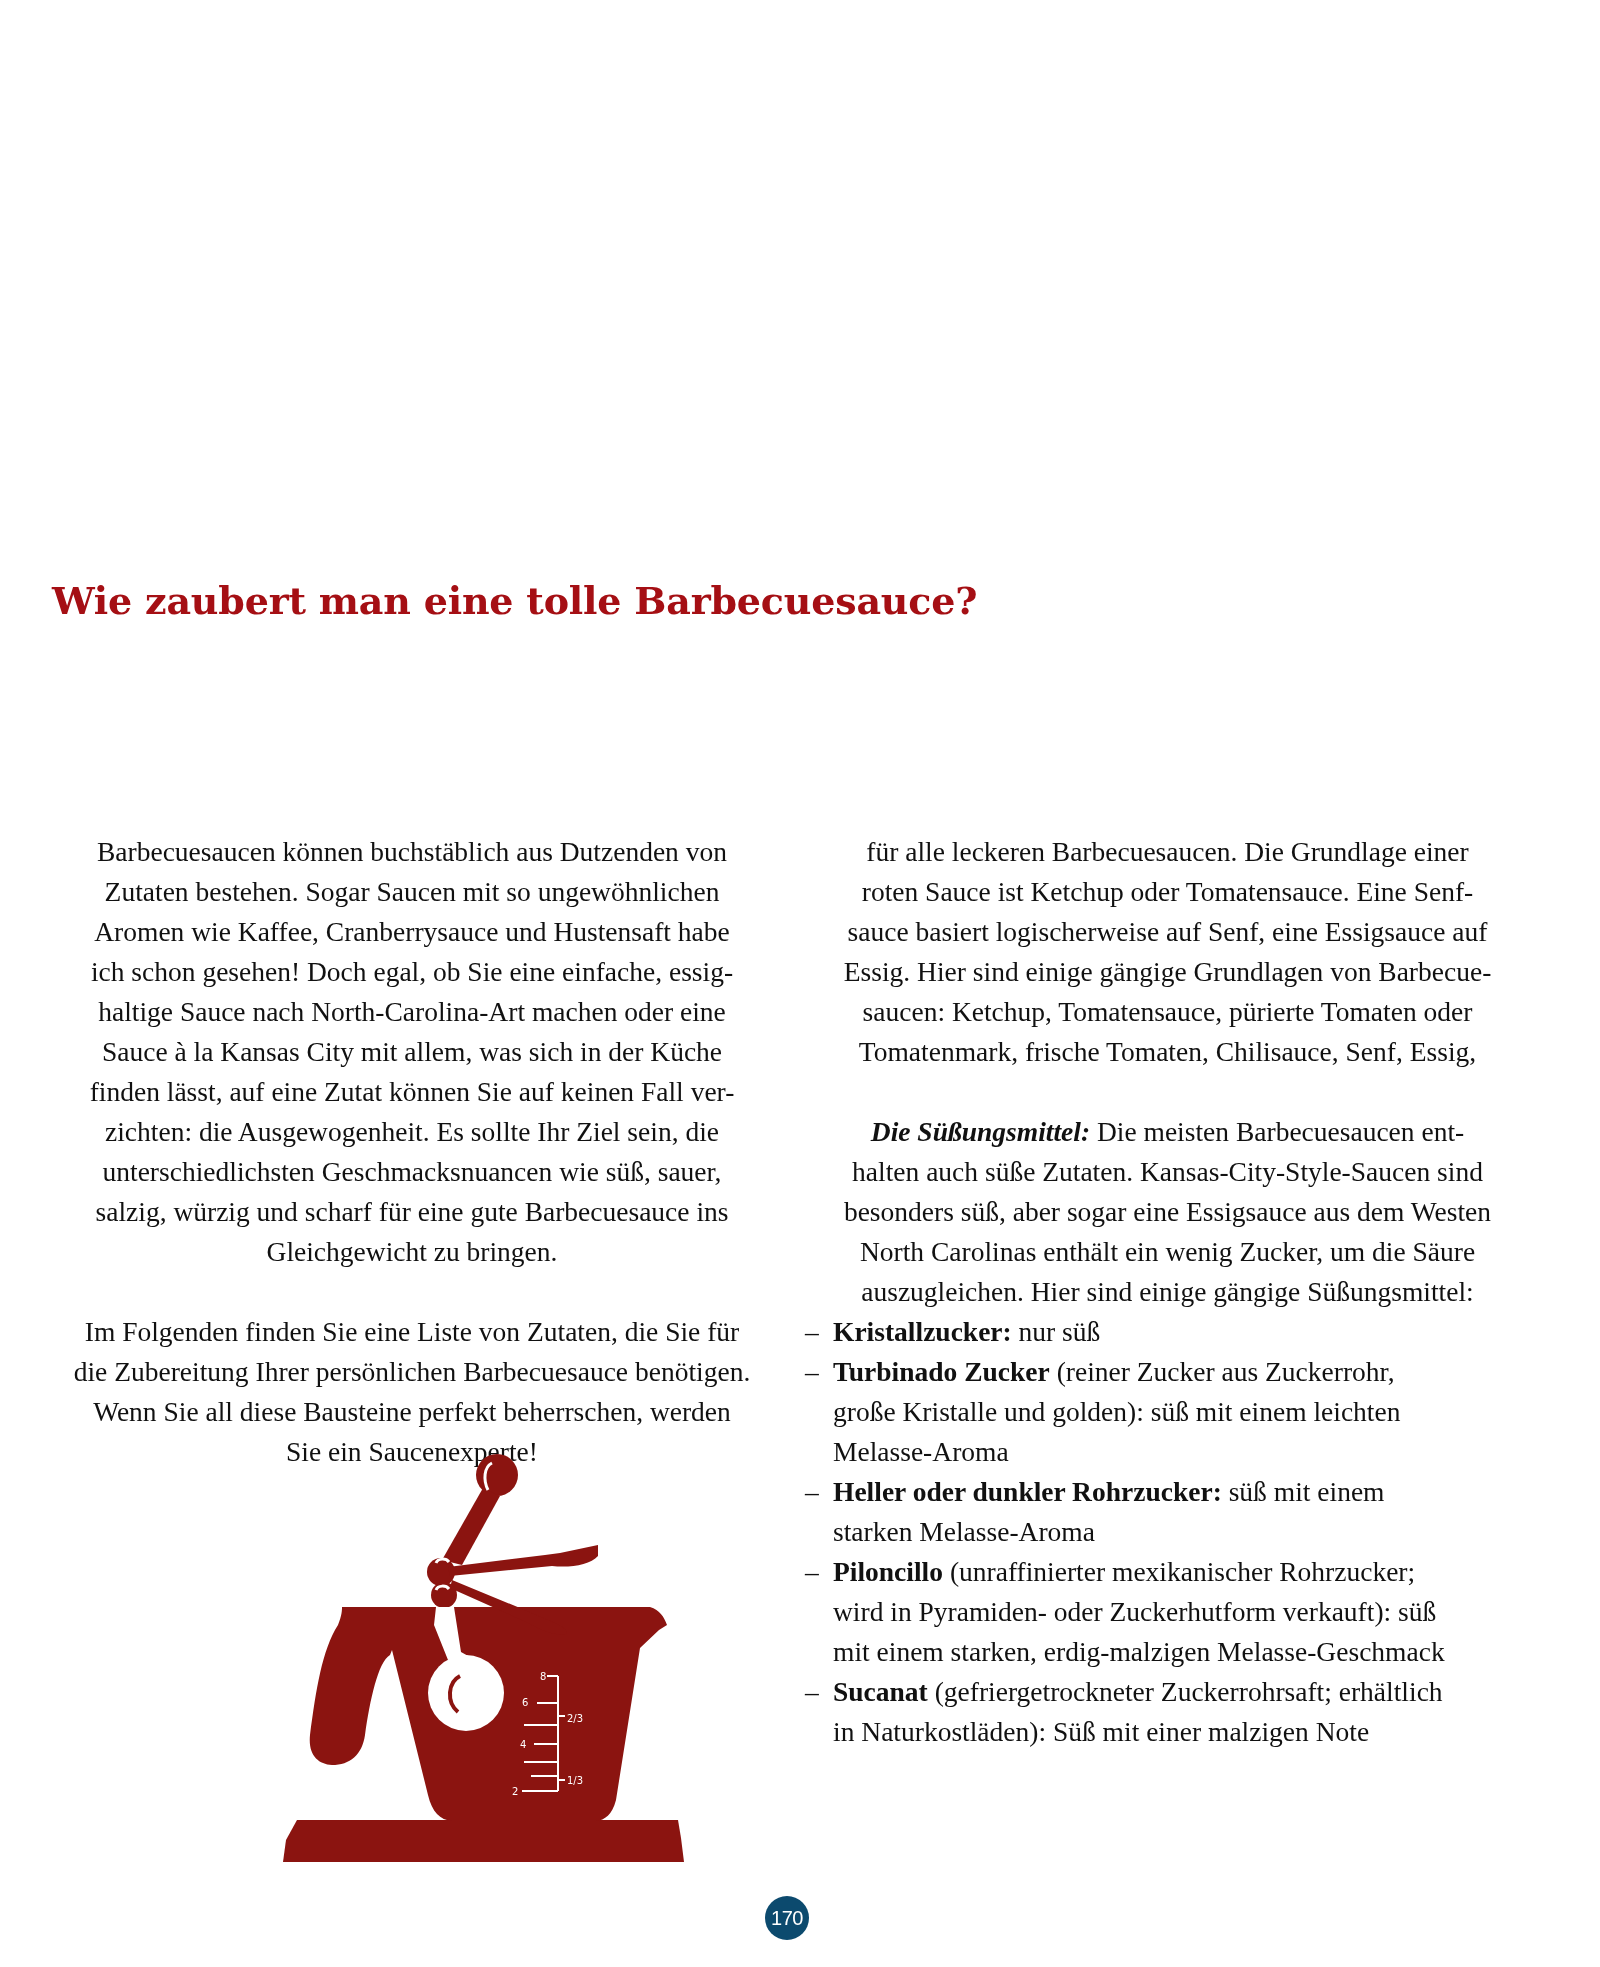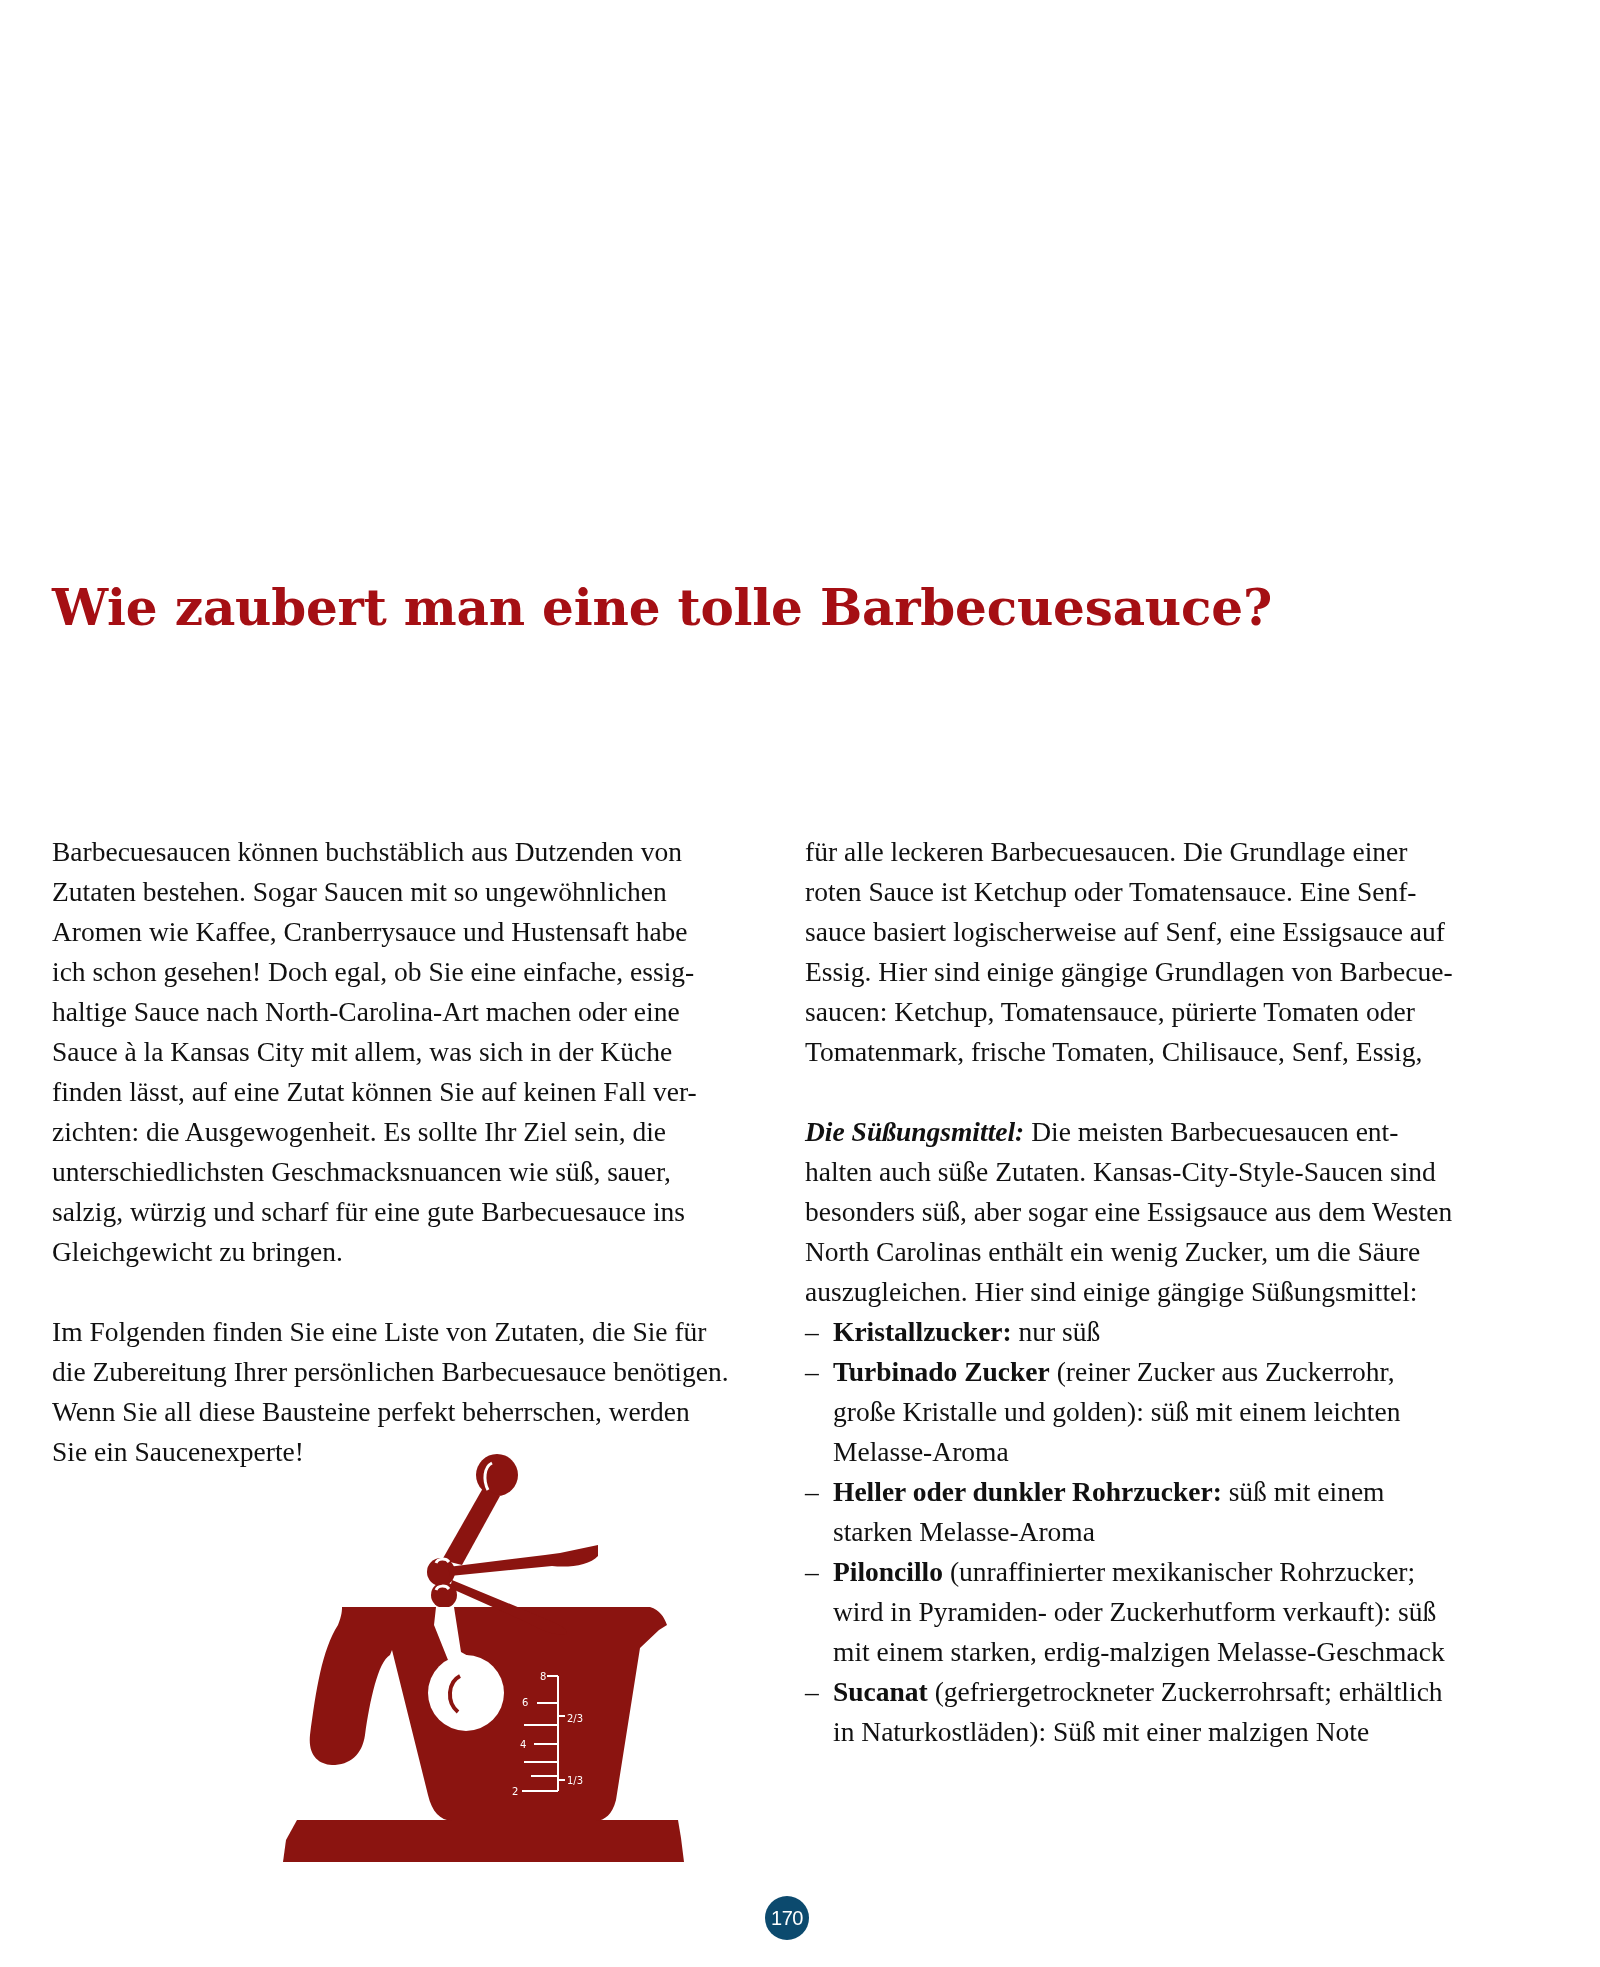--- a/index.html
+++ b/index.html
@@ -4,29 +4,29 @@
   <style>
     html, body { margin: 0; padding: 0; background: #ffffff; }
     body {
       width: 1600px; height: 1967px; position: relative; overflow: hidden;
       font-family: "Liberation Serif", "DejaVu Serif", serif;
       color: #111111;
     }
     .page-title {
       position: absolute; left: 52px; top: 578px; margin: 0;
       font-family: "DejaVu Serif", "Liberation Serif", serif;
-      font-weight: bold; font-size: 50px; letter-spacing: -0.2px;
+      font-weight: bold; font-size: 38px; letter-spacing: -0.2px;
       color: #a50f14; white-space: nowrap;
       transform: scaleX(1.0); transform-origin: left top;
     }
     .col {
       position: absolute; top: 832px; width: 720px;
       font-size: 27.5px; line-height: 40px;
     }
-    .col p { margin: 0; }
+    .col p { margin: 0; text-align: center; }
     .col-left { left: 52px; }
     .col-right { left: 805px; width: 725px; }
     .gap { height: 40px; }
     .line { display: block; white-space: nowrap; }
     .lead { font-weight: bold; font-style: italic; }
     .bullet-line { display: block; white-space: nowrap; }
     .dash { display: inline-block; width: 28px; }
     .indent { display: block; padding-left: 28px; white-space: nowrap; }
     .term { font-weight: bold; }
     .illustration {

